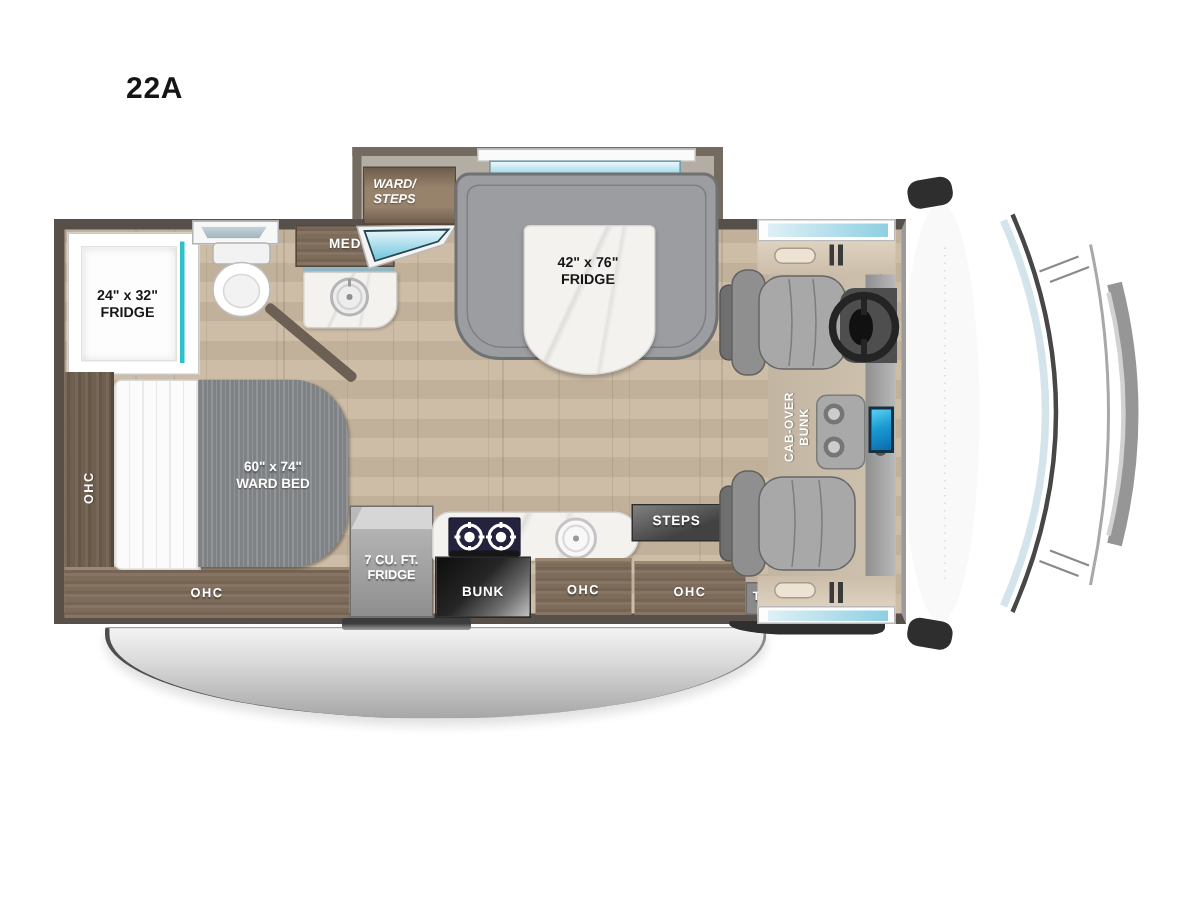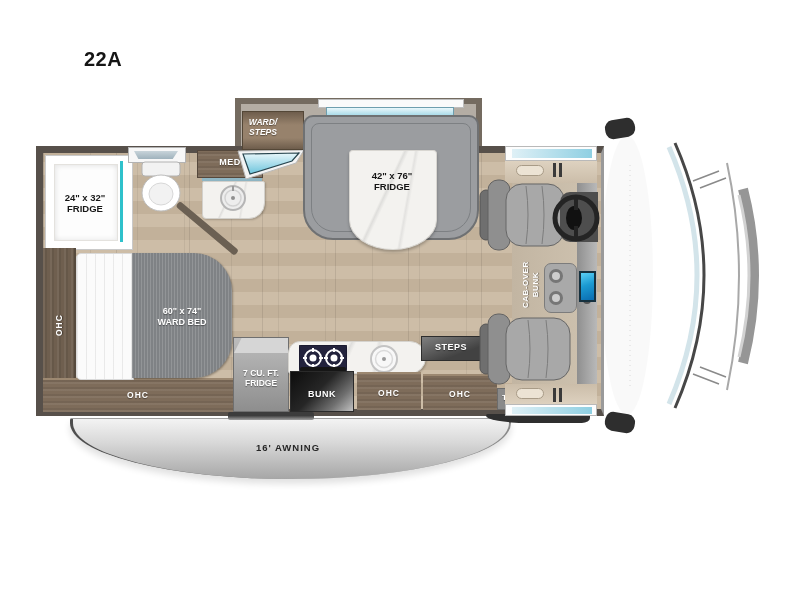--- a/index.html
+++ b/index.html
@@ -41,21 +41,20 @@
     <path d="M 146 84 Q 168 170 146 258" fill="none" stroke="#969696" stroke-width="10"></path>
     <path d="M 142 90 Q 162 170 142 252" fill="none" stroke="#d2d2d2" stroke-width="3"></path>
     <path d="M 96 76 L 122 66 M 103 83 L 129 73" stroke="#8a8a8a" stroke-width="1.5"></path>
     <path d="M 96 269 L 122 279 M 103 262 L 129 272" stroke="#8a8a8a" stroke-width="1.5"></path>
   </svg>
 
   <div class="abs" style="left:70px;top:418px;width:436px;height:60px;
               background:linear-gradient(180deg,#f3f3f3 0%,#d9d9d9 38%,#a6a6a6 100%);
               border-left:3px solid #4e4e4e;border-right:2px solid #8a8a8a;border-top:1px solid #9f9f9f;
               border-radius:2px 2px 50% 50% / 2px 2px 56px 56px;box-shadow:0 5px 7px rgba(0,0,0,.12);"></div>
-  <div class="abs lbl lbl-k" style="left:70px;top:442px;width:436px;font-size:9.5px;letter-spacing:1px;color:#262626;">16' AWNING</div>
 
   <div class="abs" style="left:235px;top:98px;width:247px;height:58px;box-sizing:border-box;
               border:6px solid #746b60;border-bottom:none;background:#b4ada4;"></div>
   <div class="abs" style="left:318px;top:99px;width:144px;height:7px;background:#fafafa;border:1px solid #bdbdbd;"></div>
   <div class="abs" style="left:326px;top:107px;width:126px;height:10px;
               background:linear-gradient(180deg,#eaf7fb,#8fd0e2);border:1px solid #6e9eae;"></div>
 
   <div class="abs floor-wood" style="left:36px;top:146px;width:568px;height:270px;box-sizing:border-box;
               border:7px solid #57504a;border-right:3px solid #9a9a9a;"></div>
 

